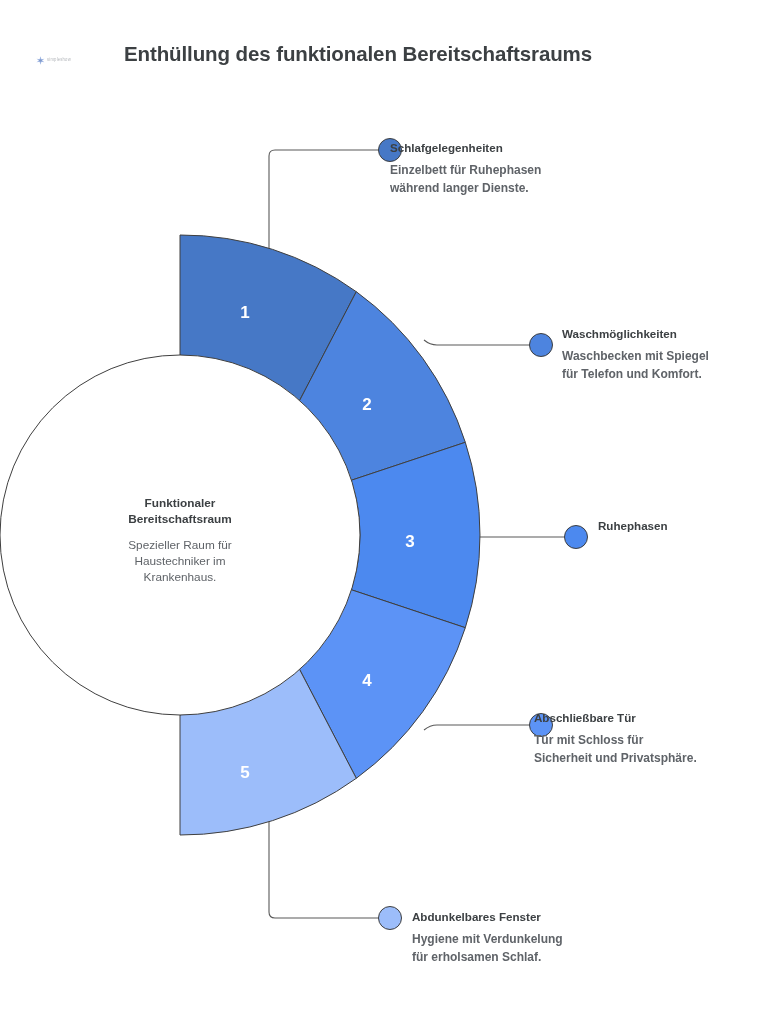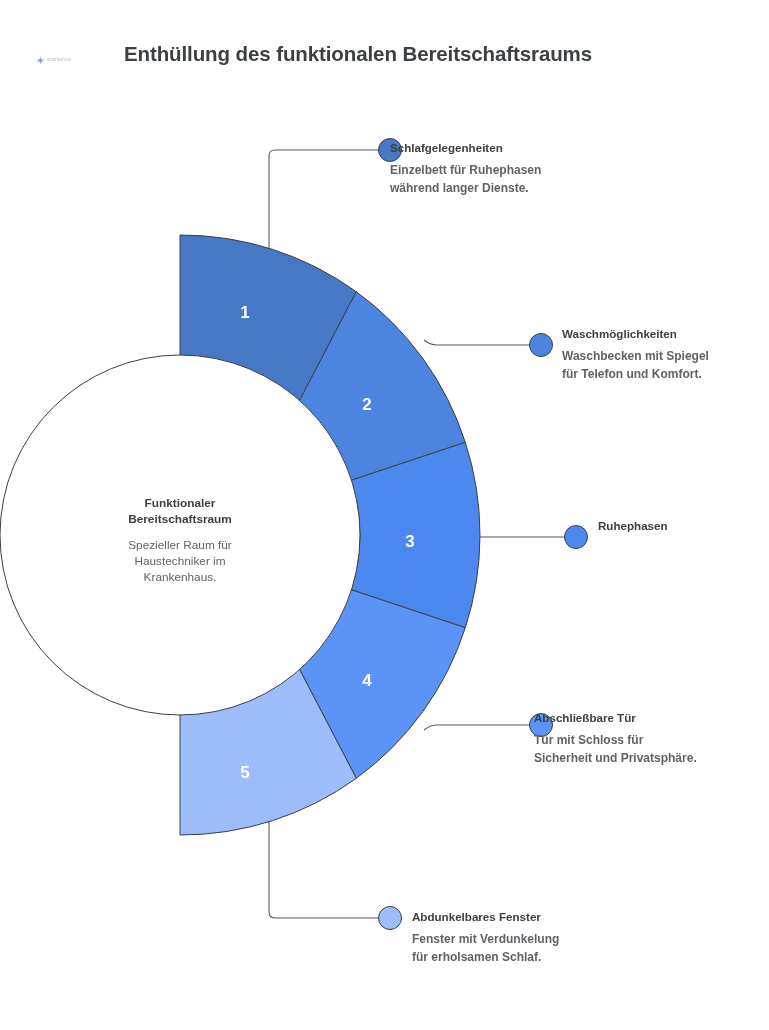--- a/index.html
+++ b/index.html
@@ -183,15 +183,15 @@
 </div>
 
 <div class="callout" style="left:534px; top:711px;">
   <p class="c-title">Abschließbare Tür</p>
   <p class="c-desc">Tür mit Schloss für
 Sicherheit und Privatsphäre.</p>
 </div>
 
 <div class="callout" style="left:412px; top:903px;margin-top:7px;">
   <p class="c-title">Abdunkelbares Fenster</p>
-  <p class="c-desc">Fenster mit Verdunkelung
+  <p class="c-desc">Hygiene mit Verdunkelung
 für erholsamen Schlaf.</p>
 </div>
 
 </body></html>

